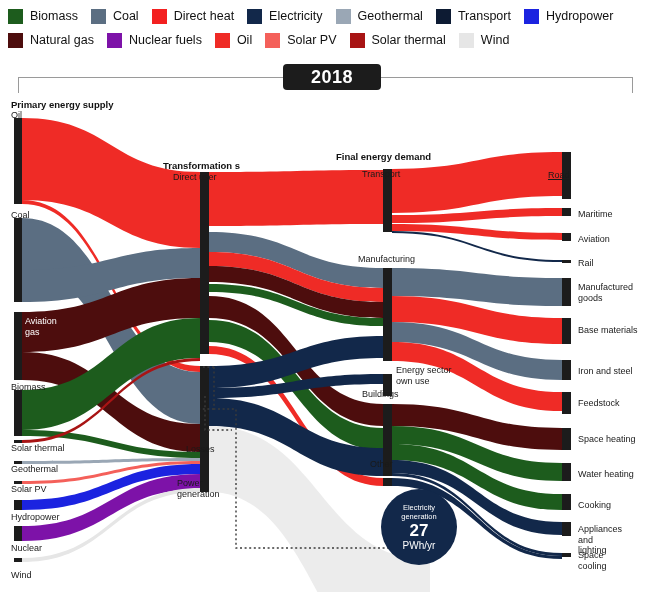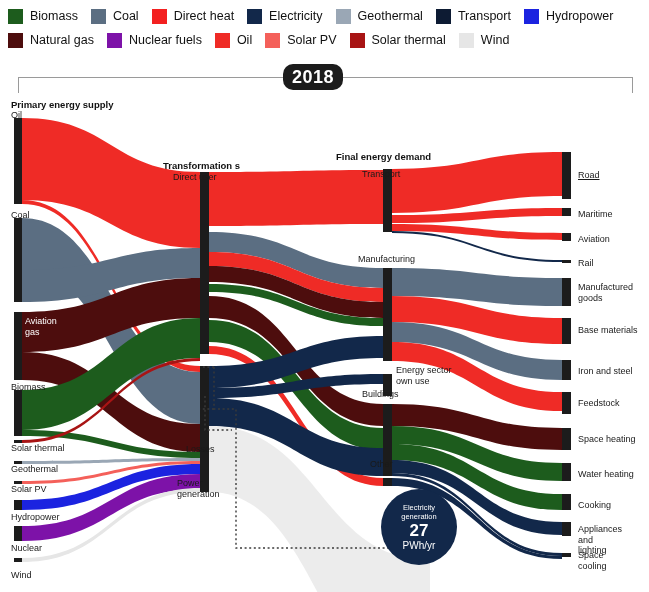--- a/index.html
+++ b/index.html
@@ -13,22 +13,22 @@
   .legend-row{position:absolute;left:8px;display:flex;align-items:center;}
   .legend-row.r1{top:9px;}
   .legend-row.r2{top:33px;}
   .legend-item{display:flex;align-items:center;margin-right:13px;white-space:nowrap;}
   .legend-swatch{width:15px;height:15px;margin-right:7px;display:inline-block;}
   .legend-label{font-size:12.5px;color:#111;line-height:1;}
 
   
   #bracket{position:absolute;left:18px;top:77px;width:615px;height:16px;
            border:1.4px solid #9a9a9a;border-bottom:none;box-sizing:border-box;}
-  #year-badge{position:absolute;left:283px;top:64px;width:60px;height:26px;
-              background:#1c1c1c;border-radius:10px;display:flex;align-items:center;
+  #year-badge{position:absolute;left:283px;top:64px;width:98px;height:26px;
+              background:#1c1c1c;border-radius:4px;display:flex;align-items:center;
               justify-content:center;}
   #year-badge span{color:#fff;font-size:18px;font-weight:bold;letter-spacing:.5px;}
 
   
   .col-head{position:absolute;font-size:9.5px;font-weight:bold;color:#111;white-space:nowrap;}
   #head-primary{left:11px;top:99px;text-align:right;}
   #head-trans{left:163px;top:160px;}
   #head-final{left:336px;top:151px;}
 
   
@@ -250,21 +250,21 @@
       <div class="nlabel wrap" style="left: 396px; top: 365px;">
         <div>Energy sector</div>
         <div>own use</div>
       </div>
       <div class="nlabel" style="left: 362px; top: 389px;">
         <div>Buildings</div>
       </div>
       <div class="nlabel" style="left: 370px; top: 459px;">
         <div>Other</div>
       </div>
-      <div class="nlabel" style="left: 578px; top: 170px; text-decoration: underline;">
+      <div class="nlabel" style="left: 548px; top: 170px; text-decoration: underline;">
         <div>Road</div>
       </div>
       <div class="nlabel" style="left: 578px; top: 209px;">
         <div>Maritime</div>
       </div>
       <div class="nlabel" style="left: 578px; top: 234px;">
         <div>Aviation</div>
       </div>
       <div class="nlabel" style="left: 578px; top: 258px;">
         <div>Rail</div>

